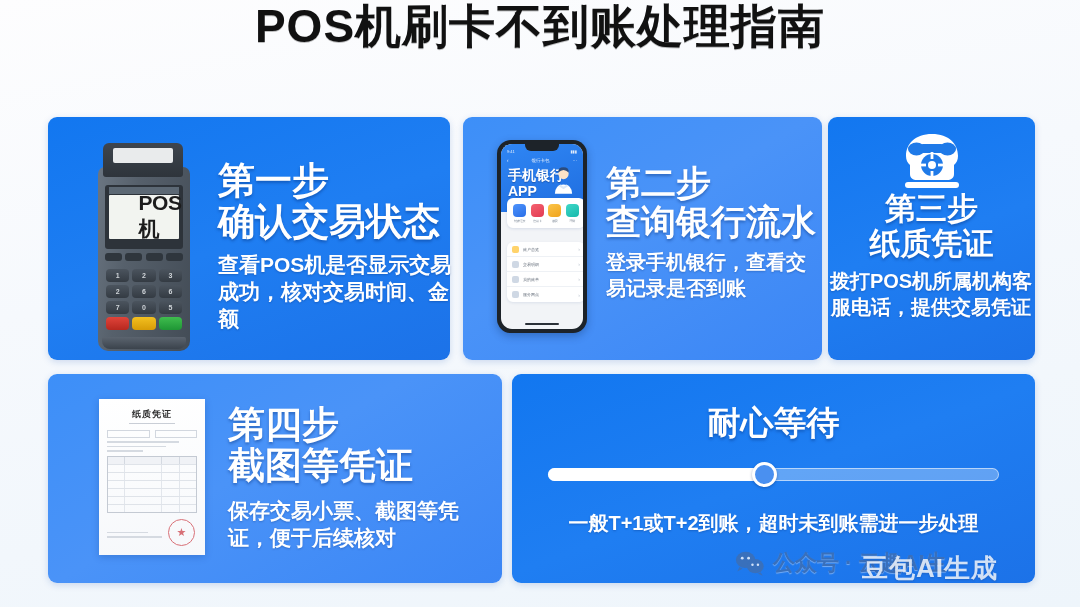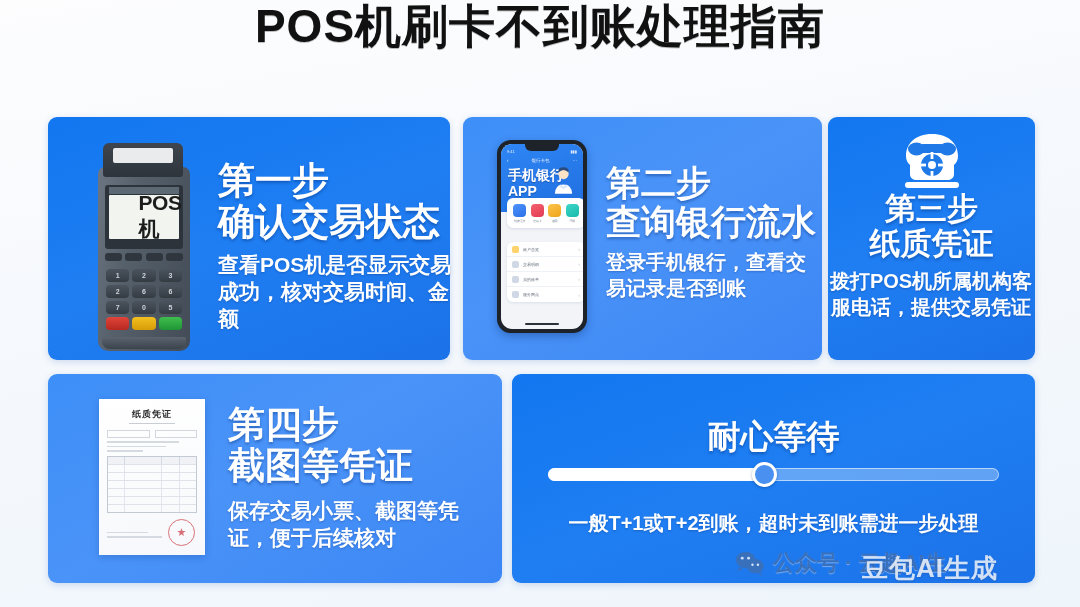--- a/index.html
+++ b/index.html
@@ -90,21 +90,20 @@
   #phone-icon-wrap {
     position: absolute; left: 828px; top: 132px; width: 207px;
     text-align: center;
   }
 
   
   .wait-title {
     position: absolute; left: 0; top: 27px; width: 523px;
     text-align: center; color: #fff; font-size: 33px; font-weight: 900;
     text-shadow: 0 2px 3px rgba(0,40,110,.40);
-    margin-top: 14px;
   }
   .slider {
     position: absolute; left: 36px; top: 94px; width: 451px; height: 13px;
   }
   .slider-track {
     position: absolute; left: 0; top: 0; width: 100%; height: 13px;
     border-radius: 7px;
     background: rgba(255,255,255,.30);
     border: 1px solid rgba(255,255,255,.55);
   }

